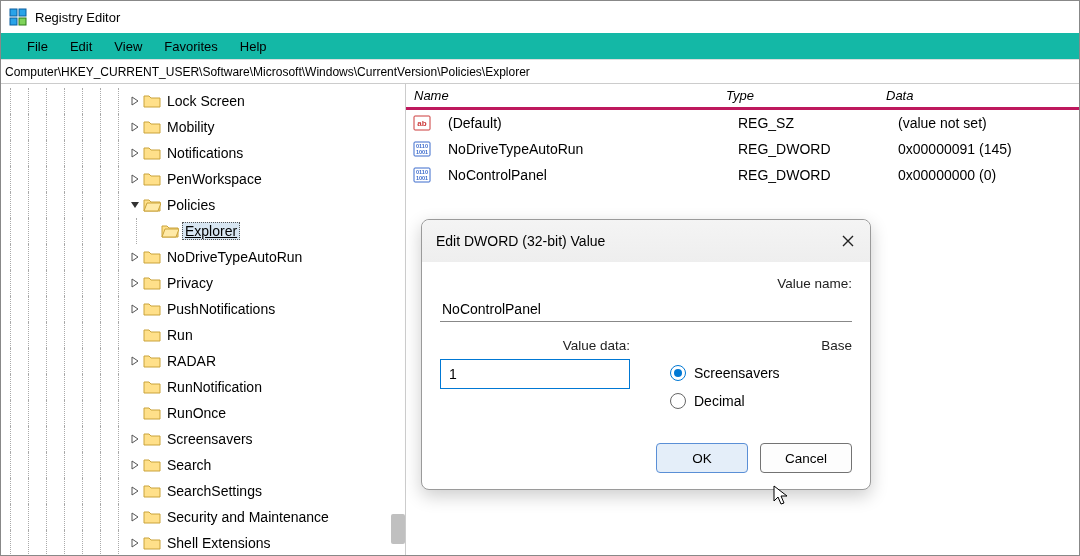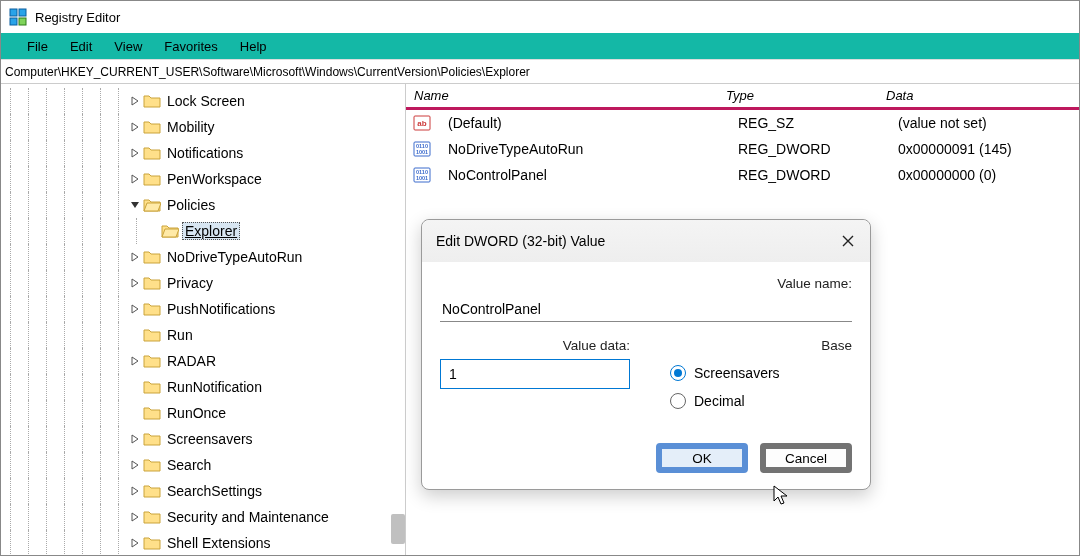--- a/index.html
+++ b/index.html
@@ -212,21 +212,21 @@
     }
     .dialog-footer {
       display:flex;
       justify-content:flex-end;
       gap: 12px;
       margin-top: 28px;
     }
     .dbtn {
       width: 92px;
       height: 30px;
-      border:6px solid #737373;
+      border:1px solid #737373;
       border-radius: 4px;
       background:#fdfdfd;
       font-size:13.5px;
       cursor:pointer;
       display:flex;align-items:center;justify-content:center;
     }
     .dbtn.primary {
       background:#e4eef9;
       border-color:#5a8fd6;
     }

